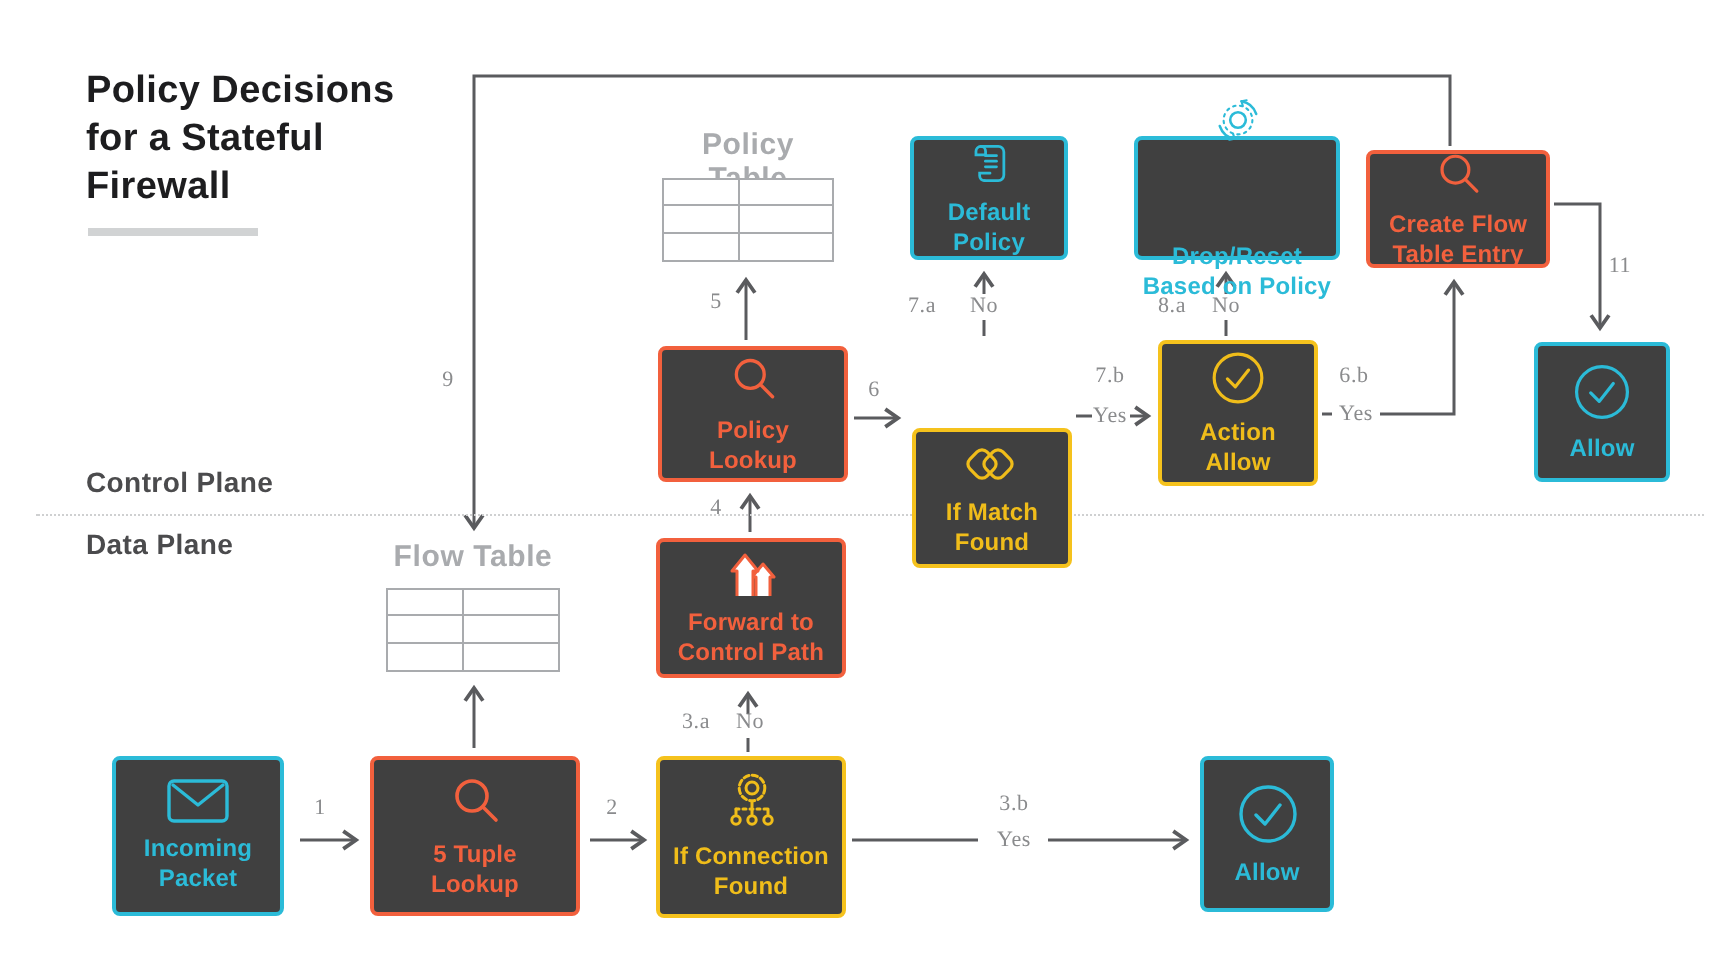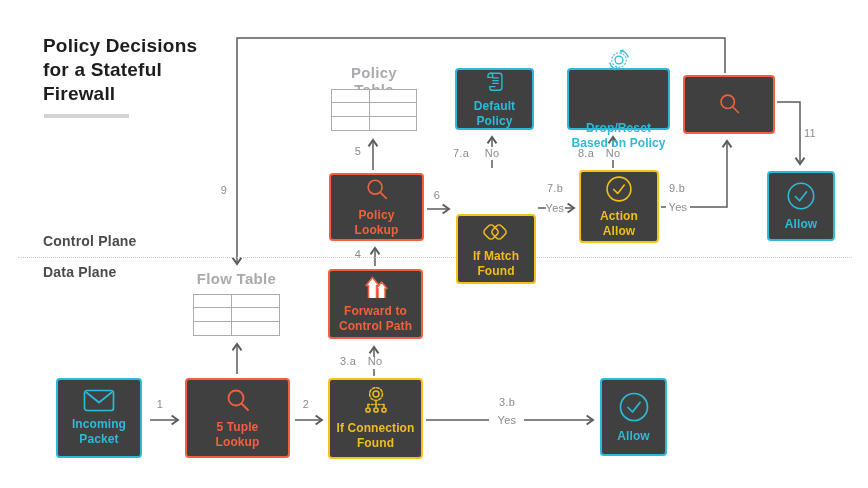--- a/index.html
+++ b/index.html
@@ -36,21 +36,21 @@
   .dtable{
     position:absolute; border:1.5px solid #a9abae; background:#fff; box-sizing:border-box;
     display:grid; grid-template-columns:45% 55%; grid-template-rows:repeat(3,1fr);
   }
   .dtable .cell{border:0 solid #a9abae; box-sizing:border-box;}
   .dtable .cell.c1{border-right-width:1.5px;}
   .dtable .cell.rtop{border-bottom-width:1.5px;}
   
   .edge-label{
     position:absolute; transform:translate(-50%,-50%);
-    font-size:11px; color:#8a8b8d; white-space:nowrap; letter-spacing:.3px;
+    font-size:11px; color:#8a8b8d; white-space:nowrap; letter-spacing:.3px;font-family:Liberation Serif, serif;
   }
   svg.connectors{position:absolute; left:0; top:0;}
 </style>
 </head>
 <body>
 
 <div id="canvas">
 
   <svg class="connectors" width="868" height="488">
     <defs>
@@ -214,20 +214,22 @@
     </svg>
     <div class="node-label">Drop/Reset
 Based on Policy</div>
   </div>
 
   <div class="node orange" style="left:683px;top:75px;width:92px;height:59px;">
     <svg class="icon" width="25" height="25" viewBox="0 0 28 28" fill="none" stroke="currentColor" stroke-width="1.8" stroke-linecap="round">
       <circle cx="12" cy="11" r="7.5"></circle>
         <line x1="17.5" y1="16.5" x2="24" y2="23"></line>
     </svg>
+    <div class="node-label">Create Flow
+Table Entry</div>
   </div>
 
   <div class="node cyan" style="left:767px;top:171px;width:68px;height:70px;">
     <svg class="icon" width="32" height="32" viewBox="0 0 34 34" fill="none" stroke="currentColor" stroke-width="1.7" stroke-linecap="round" stroke-linejoin="round">
       <circle cx="17" cy="17" r="13.5"></circle>
         <polyline points="11,17.5 15.5,22 23,12.5"></polyline>
     </svg>
     <div class="node-label">Allow</div>
   </div>
 
@@ -239,18 +241,18 @@
   <div class="edge-label" style="left:507px;top:420px;">Yes</div>
   <div class="edge-label" style="left:358px;top:254px;">4</div>
   <div class="edge-label" style="left:358px;top:151px;">5</div>
   <div class="edge-label" style="left:437px;top:195px;">6</div>
   <div class="edge-label" style="left:461px;top:153px;">7.a</div>
   <div class="edge-label" style="left:492px;top:153px;">No</div>
   <div class="edge-label" style="left:555px;top:188px;">7.b</div>
   <div class="edge-label" style="left:555px;top:208px;">Yes</div>
   <div class="edge-label" style="left:586px;top:153px;">8.a</div>
   <div class="edge-label" style="left:613px;top:153px;">No</div>
-  <div class="edge-label" style="left:677px;top:188px;">9.b</div>
+  <div class="edge-label" style="left:677px;top:188px;">6.b</div>
   <div class="edge-label" style="left:678px;top:207px;">Yes</div>
   <div class="edge-label" style="left:224px;top:190px;">9</div>
   <div class="edge-label" style="left:810px;top:133px;">11</div>
 
 </div>
 
 </body></html>

